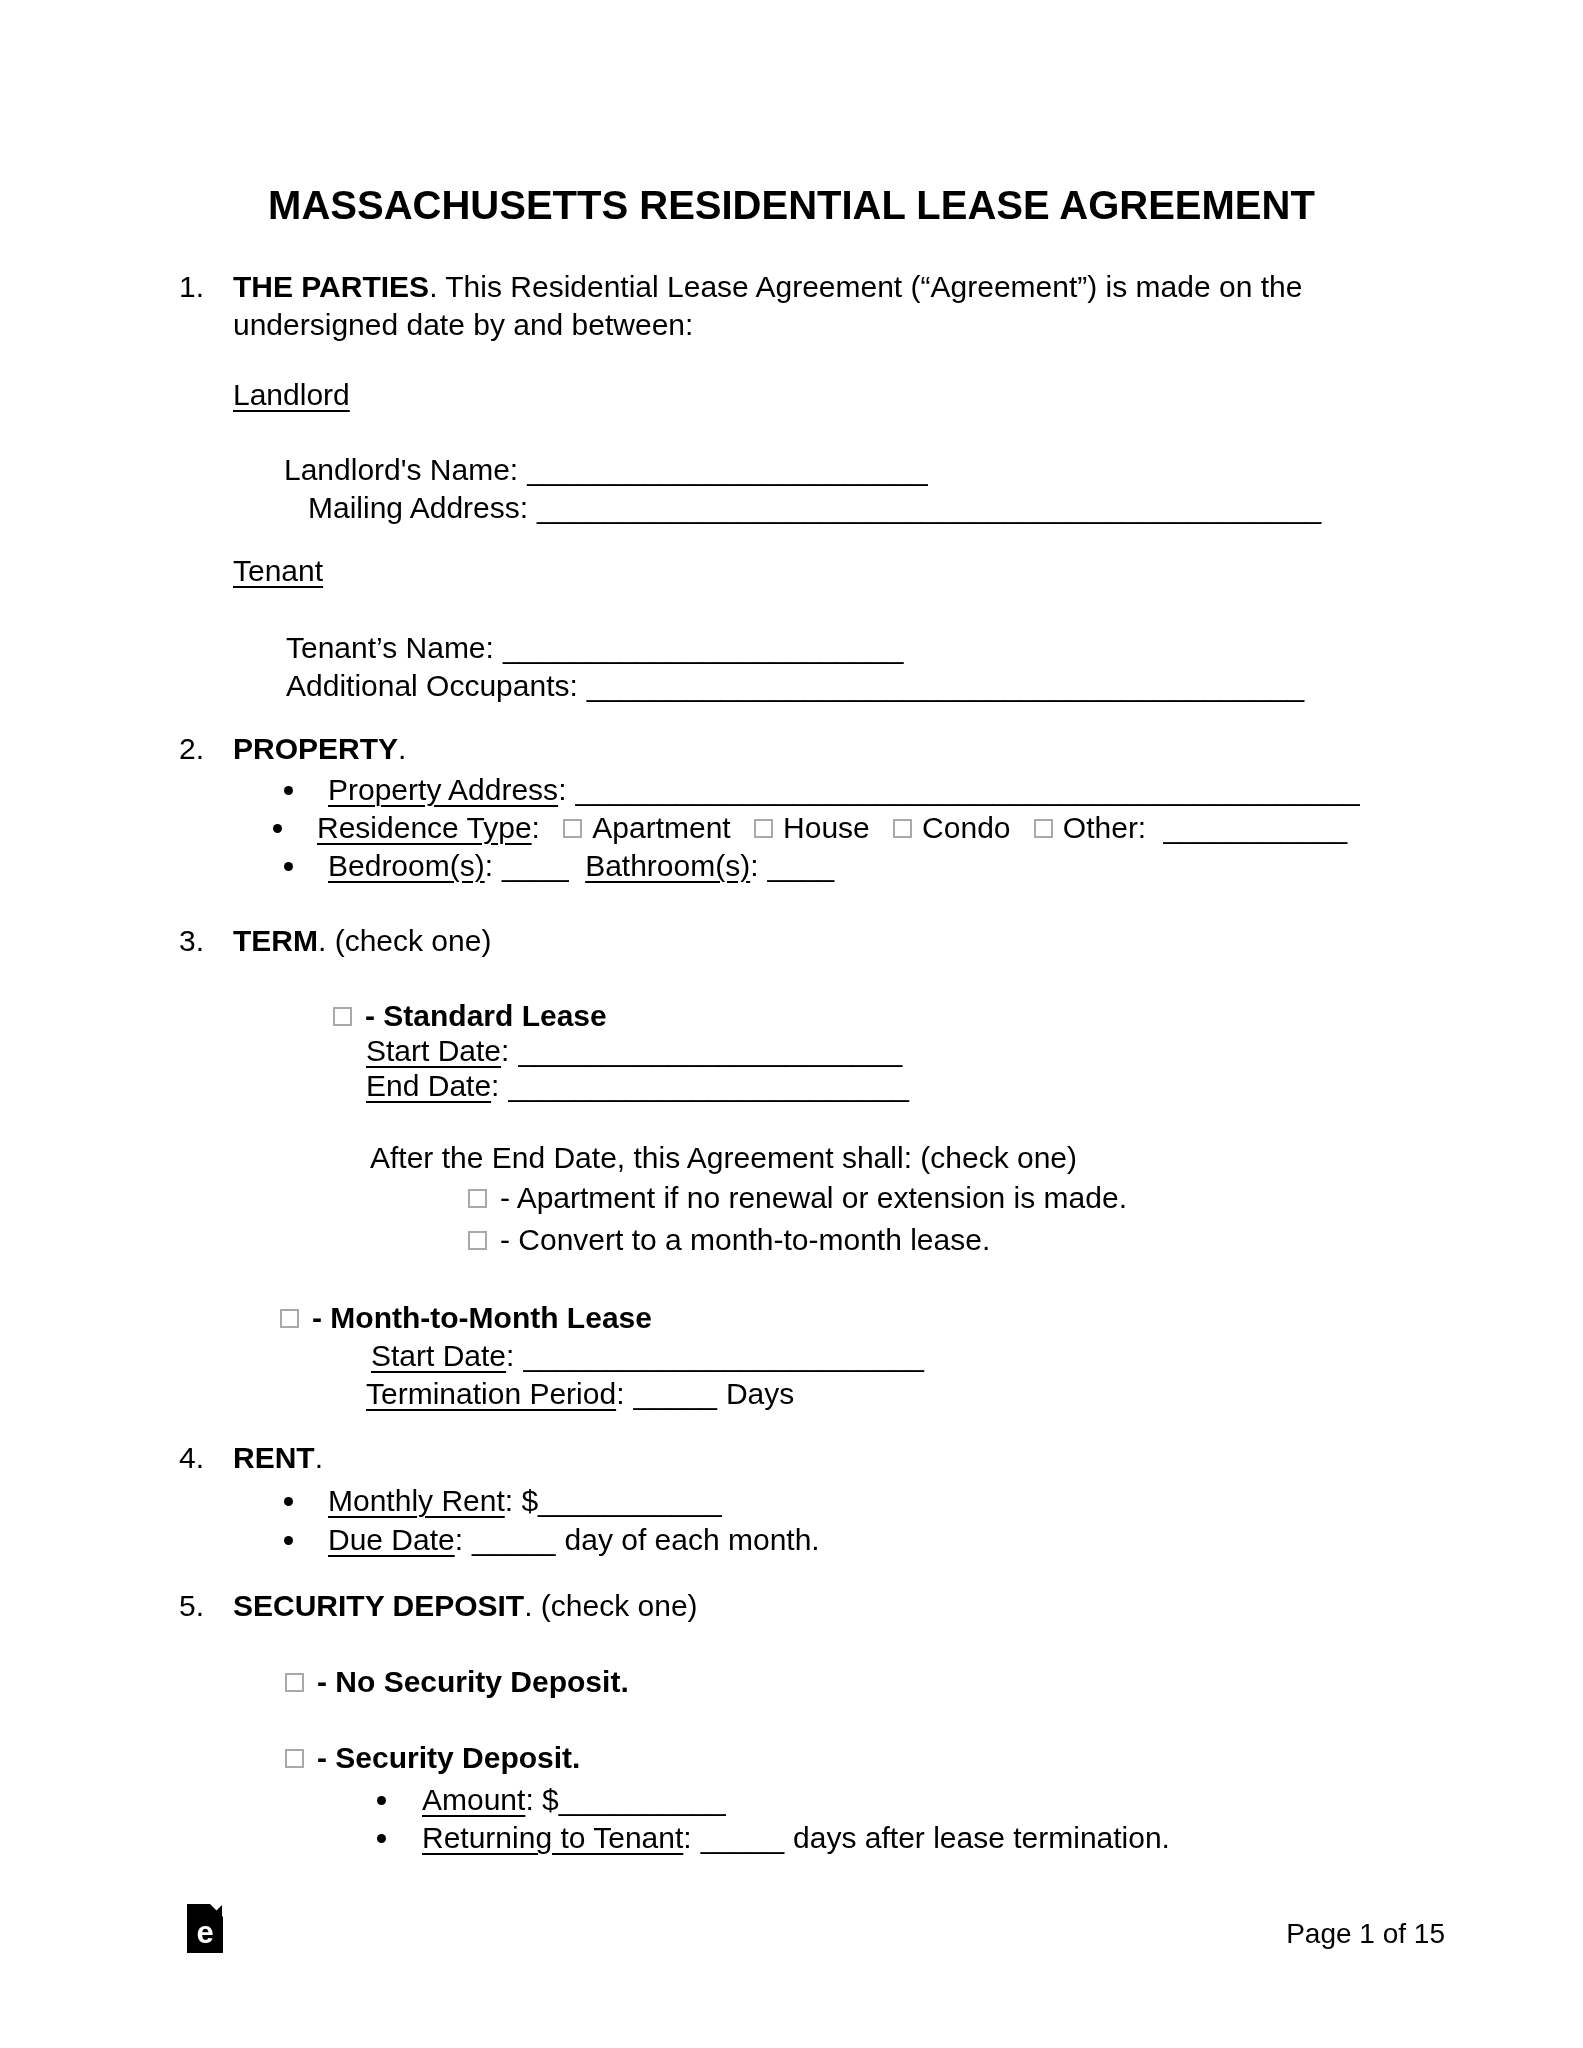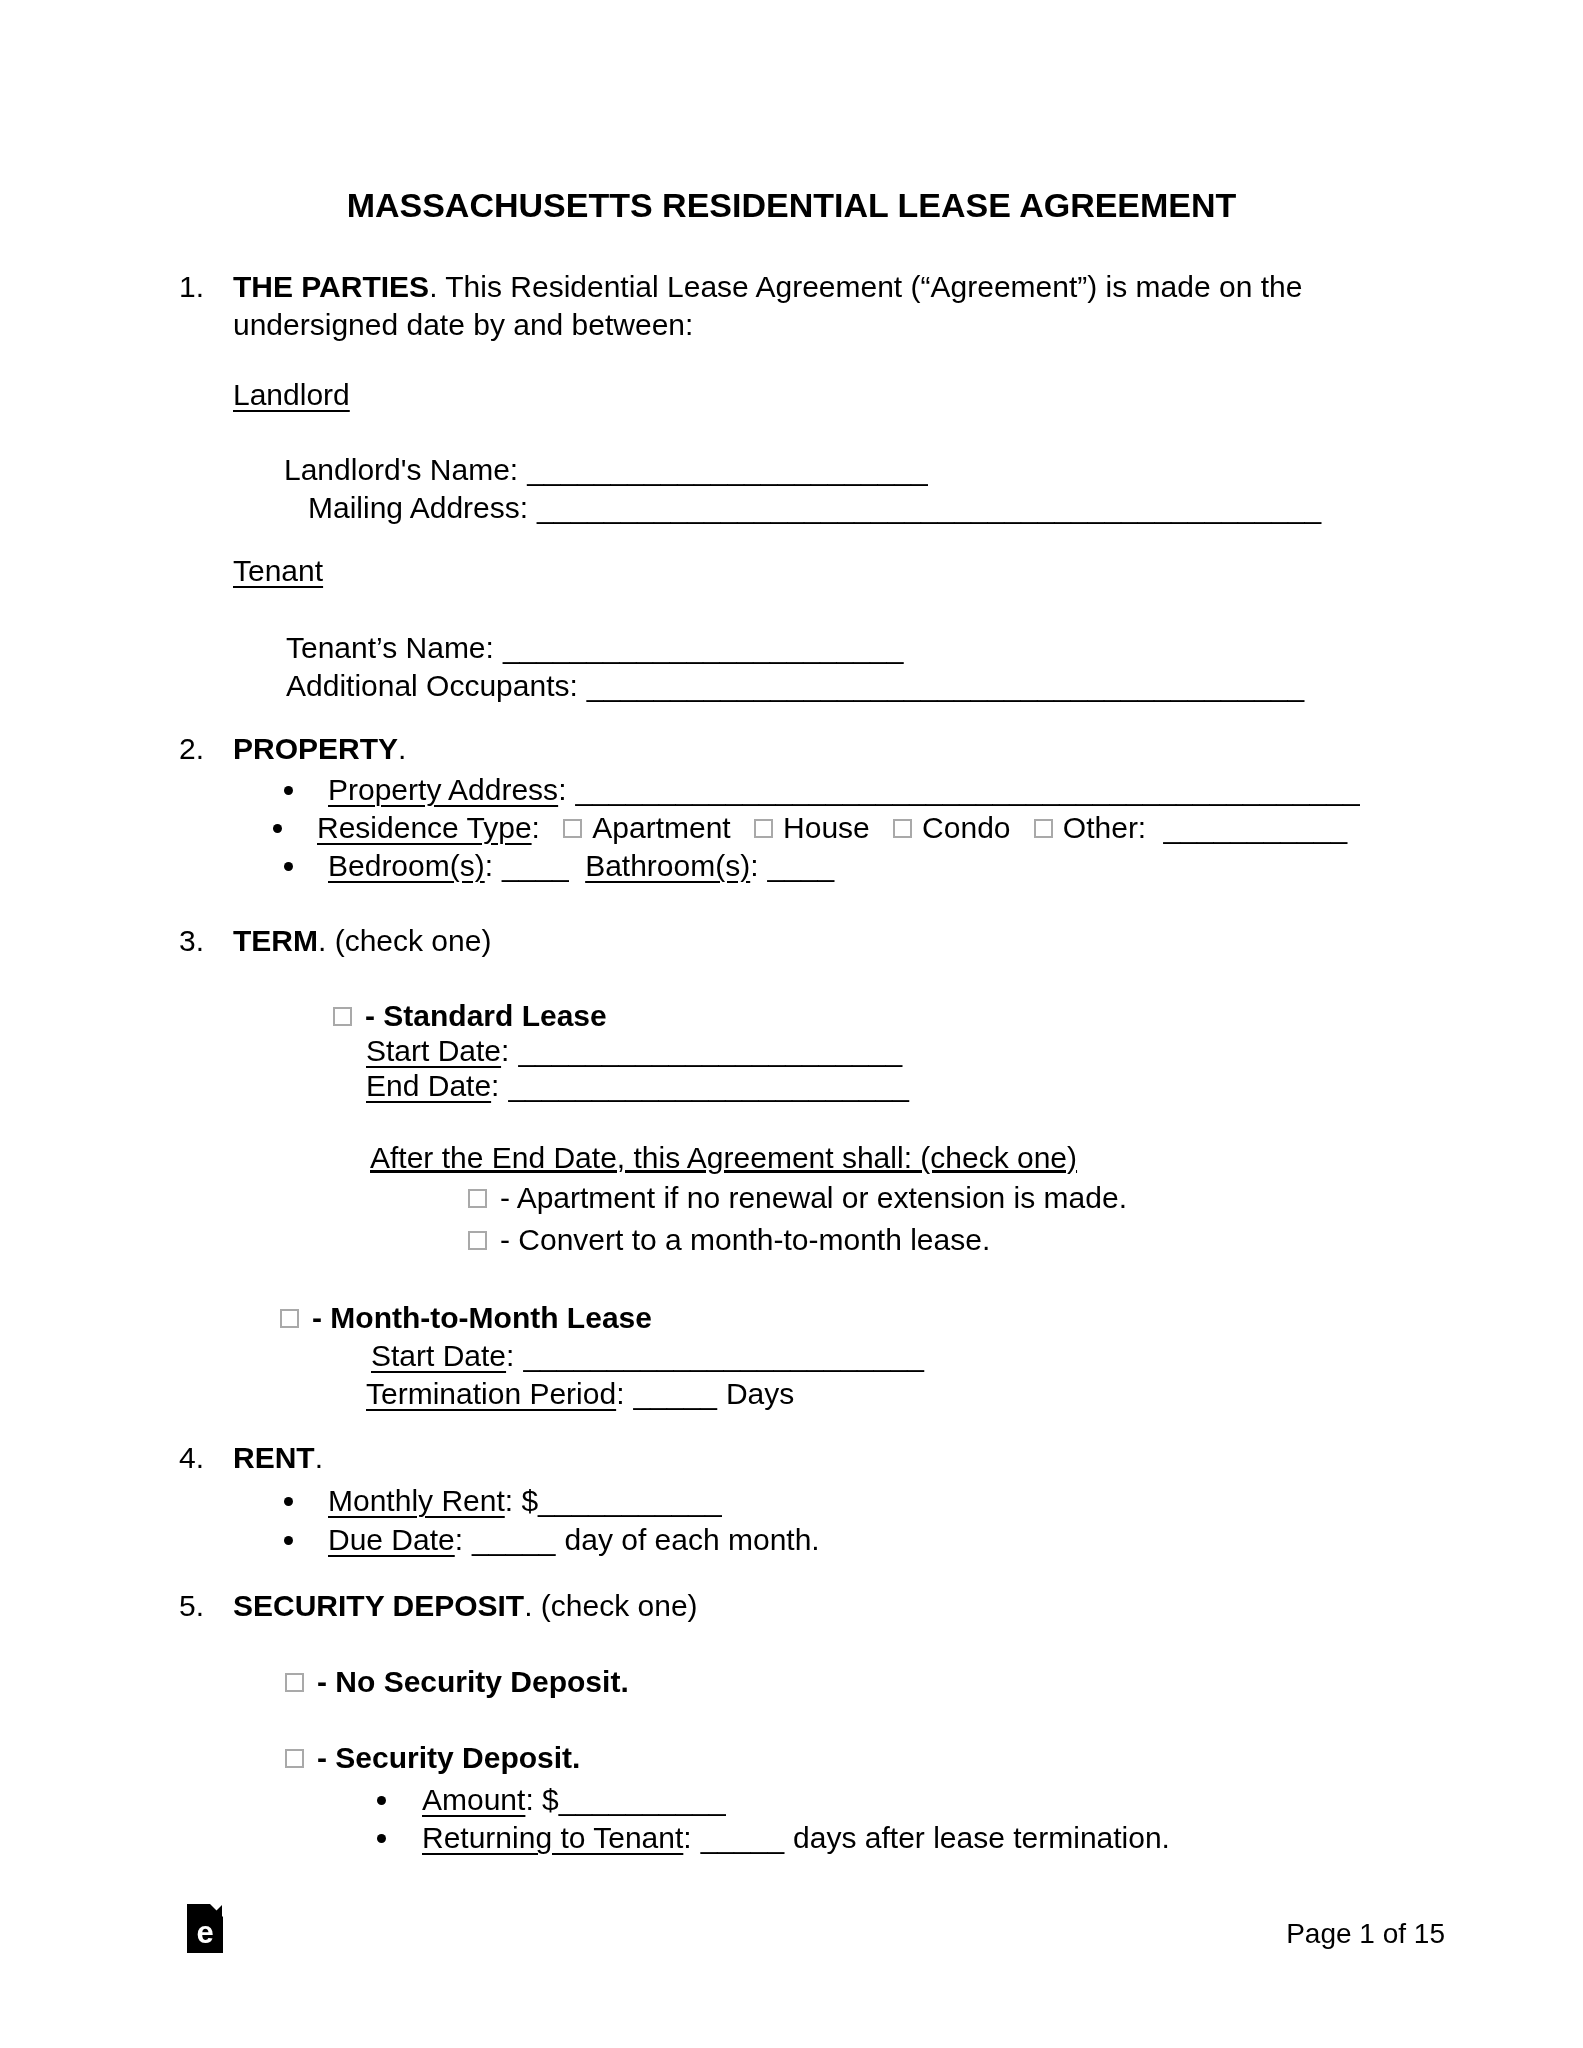--- a/index.html
+++ b/index.html
@@ -15,21 +15,21 @@
   .dot{position:absolute;left:-44px;top:15px;width:9px;height:9px;border-radius:50%;background:#000;}
   .dot3{left:-45px;}
   .cb{display:inline-block;width:15px;height:15px;border:2px solid #a9a9a9;background:#fff;vertical-align:0;}
   .cb-gap{margin-right:13px;}
   .blank{margin-left:9px;}
   .tight{margin-left:0;}
   .sfx{margin-left:9px;}
   .opt{margin-left:15px;}
   .opt .cb{margin-right:10px;}
   .title{position:absolute;left:0;top:182px;width:1583px;text-align:center;
-         font-size:34px;font-weight:bold;line-height:46px;}
+         font-size:40px;font-weight:bold;line-height:46px;}
   .pagenum{position:absolute;top:1917px;right:138px;font-size:28px;line-height:34px;}
   .logo{position:absolute;left:187px;top:1904px;width:36px;height:49px;background:#000;
         clip-path:polygon(0 0,23px 0,36px 13px,36px 49px,0 49px);
         display:flex;align-items:center;justify-content:center;}
   .logo-e{color:#fff;font-weight:bold;font-size:31px;line-height:31px;padding-top:8px;}
   .logo-fold{position:absolute;left:210px;top:1905px;width:12px;height:12px;background:#000;
              clip-path:polygon(0 100%,100% 100%,100% 0);}
 </style>
 </head>
 <body>
@@ -95,21 +95,21 @@
 <div class="line" style="left:292px;top:997px;padding-left:41px;">
   <span class="cb cb-gap"></span><span class="b">- Standard Lease</span>
 </div>
 <div class="line" style="left:366px;top:1032px;">
   <span class="u">Start Date</span><span>:</span><span class="blank">_______________________</span>
 </div>
 <div class="line" style="left:366px;top:1067px;">
   <span class="u">End Date</span><span>:</span><span class="blank">________________________</span>
 </div>
 
-<div class="line" style="left:370px;top:1139px;text-decoration:underline;">
+<div class="line" style="left:370px;top:1139px;">
   <span>After the End Date, this Agreement shall: (check one)</span>
 </div>
 <div class="line" style="left:468px;top:1179px;">
   <span class="cb cb-gap"></span><span>- Apartment if no renewal or extension is made.</span>
 </div>
 <div class="line" style="left:468px;top:1221px;">
   <span class="cb cb-gap"></span><span>- Convert to a month-to-month lease.</span>
 </div>
 
 <div class="line" style="left:280px;top:1299px;">

